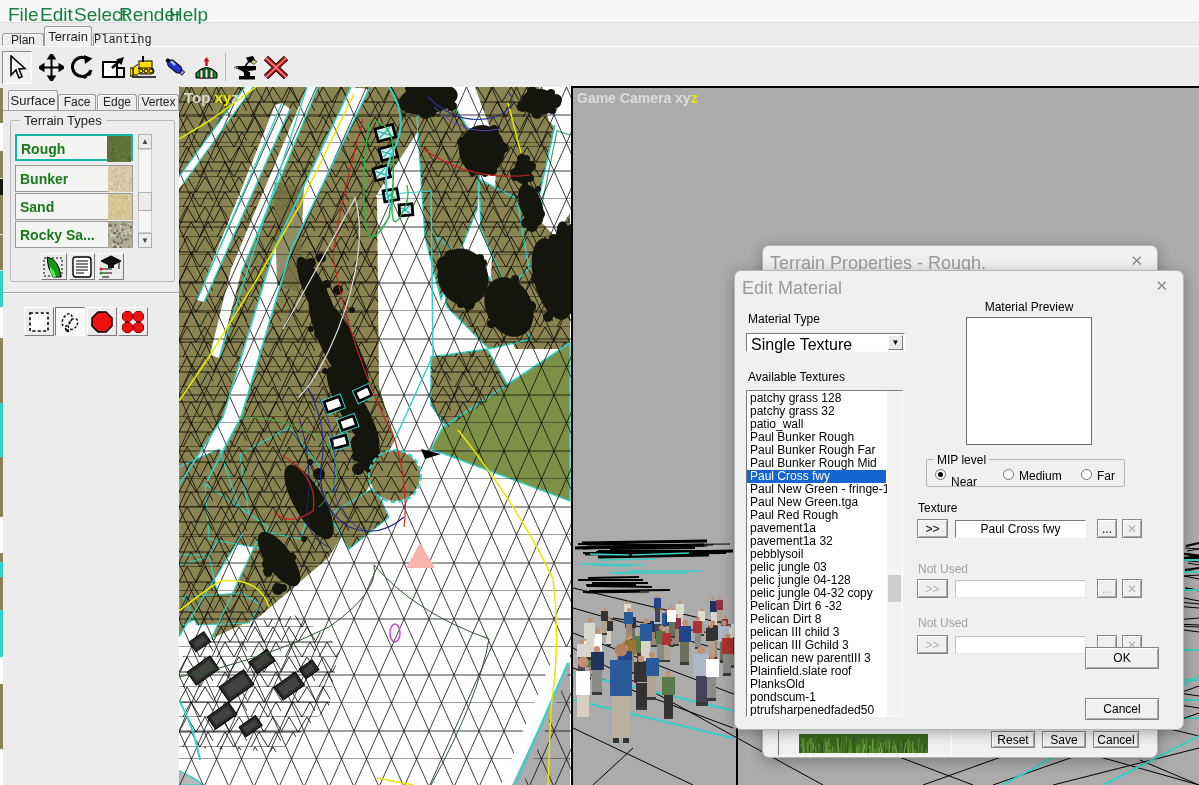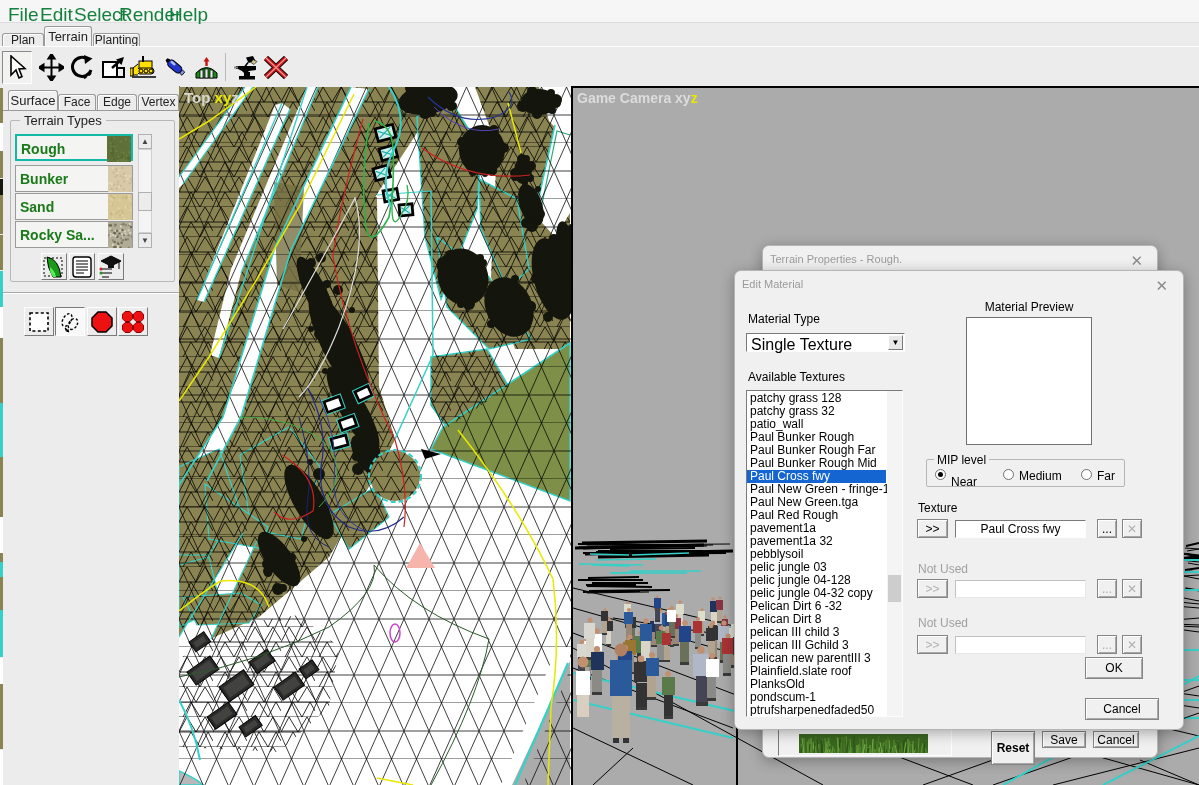--- a/index.html
+++ b/index.html
@@ -36,21 +36,21 @@
 .mbtn { position:absolute; top:221px; width:30px; height:29px; background:#ececec; border:1px solid;
   border-color:#fdfdfd #7a7a7a #7a7a7a #fdfdfd; display:flex; align-items:center; justify-content:center; }
 .mpress { border-color:#7a7a7a #fdfdfd #fdfdfd #7a7a7a; background:#f8f8f8; }
 
 #mapvp { left:179px; top:87px; width:392px; height:698px; }
 #sliver { left:0px; top:88px; width:3px; height:697px; }
 #rightvp { left:571px; top:86px; width:628px; height:699px; background:#ababab; border-top:2px solid #000; border-left:2px solid #000; }
 
 .dlg { position:absolute; background:#f0f0f0; border:1px solid #b5b5b5; border-radius:7px;
   box-shadow:0 3px 14px rgba(0,0,0,0.3); }
-.dtitle { position:absolute; left:7px; top:7px; font-size:11px; color:#9a9a9a; }
+.dtitle { position:absolute; left:7px; top:7px; font-size:18px; color:#9a9a9a; }
 .dx { position:absolute; top:6px; font-size:15px; color:#8a8a8a; font-weight:400; }
 .lbl { position:absolute; font-size:12px; color:#000; }
 .glbl { position:absolute; font-size:12px; color:#a0a0a0; }
 .sunken { position:absolute; background:#fff; border:1px solid; border-color:#7a7a7a #fdfdfd #fdfdfd #7a7a7a; }
 .btn { position:absolute; background:#f0f0f0; border:1px solid #858585;
   box-shadow:inset 1px 1px 0 #fff, inset -1px -1px 0 #a8a8a8; font-size:12px; color:#000;
   display:flex; align-items:center; justify-content:center; }
 .btn.gr { color:#b0b0b0; }
 .combo-arrow { position:absolute; right:1px; top:1px; width:15px; height:15px; background:#e8e8e8;
   border:1px solid; border-color:#fdfdfd #7a7a7a #7a7a7a #fdfdfd; font-size:8px; color:#000;
@@ -67,21 +67,21 @@
   <span style="left:8px">File</span>
     <span style="left:40px">Edit</span>
     <span style="left:74px">Select</span>
   <span style="left:119px">Render</span>
     <span style="left:169px">Help</span>
 </div>
 
 <div id="tabrow" class="abs">
   <div class="tab" style="left:2px; top:9px; width:42px; height:13px; line-height:12px;">Plan</div>
   <div class="tab" style="left:44px; top:2px; width:48px; height:20px; line-height:19px; z-index:2; background:#f0f0f0; font-size:13px;">Terrain</div>
-  <div class="tab" style="left:93px; top:9px; width:47px; height:13px; line-height:12px;">Planting</div>
+  <div class="tab" style="left:93px; top:9px; width:47px; height:13px; line-height:12px;font-family:Liberation Mono, monospace;">Planting</div>
   <div class="tab" style="left:142px; top:9px; width:43px; height:13px; line-height:12px;margin-top:40px;">Display</div>
   <div style="position:absolute; left:0; top:22px; width:1199px; height:1px; background:#9a9a9a;"></div>
 </div>
 
 <div id="toolbar" class="abs">
   <div class="tbtn tsel" style="left:2px">
       <svg width="24" height="26" viewBox="0 0 24 26">
         <path d="M6,1 L6,20 L11,15 L14,23 L17,21.5 L14,14 L20,13.5 Z" fill="#fff" stroke="#000" stroke-width="1.6"></path>
       </svg>
     </div>
@@ -1128,21 +1128,21 @@
         <line x1="99" y1="19" x2="99" y2="13" stroke="#2a4f15" stroke-width="1"></line>
         <line x1="9" y1="19" x2="9" y2="7" stroke="#5c9437" stroke-width="1"></line>
         <line x1="115" y1="19" x2="116" y2="16" stroke="#5c9437" stroke-width="1"></line>
         <line x1="30" y1="19" x2="31" y2="15" stroke="#72aa45" stroke-width="1"></line>
         <line x1="28" y1="19" x2="27" y2="8" stroke="#5c9437" stroke-width="1"></line>
         <line x1="50" y1="19" x2="51" y2="16" stroke="#5c9437" stroke-width="1"></line>
         <line x1="98" y1="19" x2="96" y2="16" stroke="#5c9437" stroke-width="1"></line>
         <line x1="95" y1="19" x2="95" y2="6" stroke="#5c9437" stroke-width="1"></line>
         <line x1="98" y1="19" x2="96" y2="11" stroke="#72aa45" stroke-width="1"></line>
       </svg></div>
-  <div class="btn" style="left:228px; top:485px; width:44px; height:34px;font-weight:bold;">Reset</div>
+  <div class="btn" style="left:228px; top:485px; width:44px; height:17px;">Reset</div>
   <div class="btn" style="left:279px; top:485px; width:44px; height:17px;">Save</div>
   <div class="btn" style="left:330px; top:485px; width:46px; height:17px;">Cancel</div>
 </div>
 
 <div class="dlg" style="left:734px; top:270px; width:450px; height:460px;">
   <div class="dtitle">Edit Material</div>
   <div class="dx" style="right:15px;">✕</div>
   <div class="lbl" style="left:13px; top:41px;">Material Type</div>
   <div class="sunken" style="left:11px; top:62px; width:159px; height:19px;">
     <div style="position:absolute; left:4px; top:2px; font-size:16px;">Single Texture</div>
@@ -1198,14 +1198,14 @@
   <div class="glbl" style="left:183px; top:291px;">Not Used</div>
   <div class="btn gr" style="left:182px; top:308px; width:31px; height:19px;">&gt;&gt;</div>
   <div class="sunken" style="left:220px; top:309px; width:131px; height:18px; border-color:#c0c0c0 #e8e8e8 #e8e8e8 #c0c0c0;"></div>
   <div class="btn gr" style="left:362px; top:308px; width:20px; height:19px;">...</div>
   <div class="btn gr" style="left:387px; top:308px; width:20px; height:19px;">✕</div>
   <div class="glbl" style="left:183px; top:345px;">Not Used</div>
   <div class="btn gr" style="left:182px; top:364px; width:31px; height:19px;">&gt;&gt;</div>
   <div class="sunken" style="left:220px; top:365px; width:131px; height:18px; border-color:#c0c0c0 #e8e8e8 #e8e8e8 #c0c0c0;"></div>
   <div class="btn gr" style="left:362px; top:364px; width:20px; height:19px;">...</div>
   <div class="btn gr" style="left:387px; top:364px; width:20px; height:19px;">✕</div>
-  <div class="btn" style="left:350px; top:386px; width:58px; height:22px;">OK</div>
+  <div class="btn" style="left:350px; top:376px; width:74px; height:22px;">OK</div>
   <div class="btn" style="left:350px; top:427px; width:74px; height:22px;">Cancel</div>
 </div>
 </body></html>

